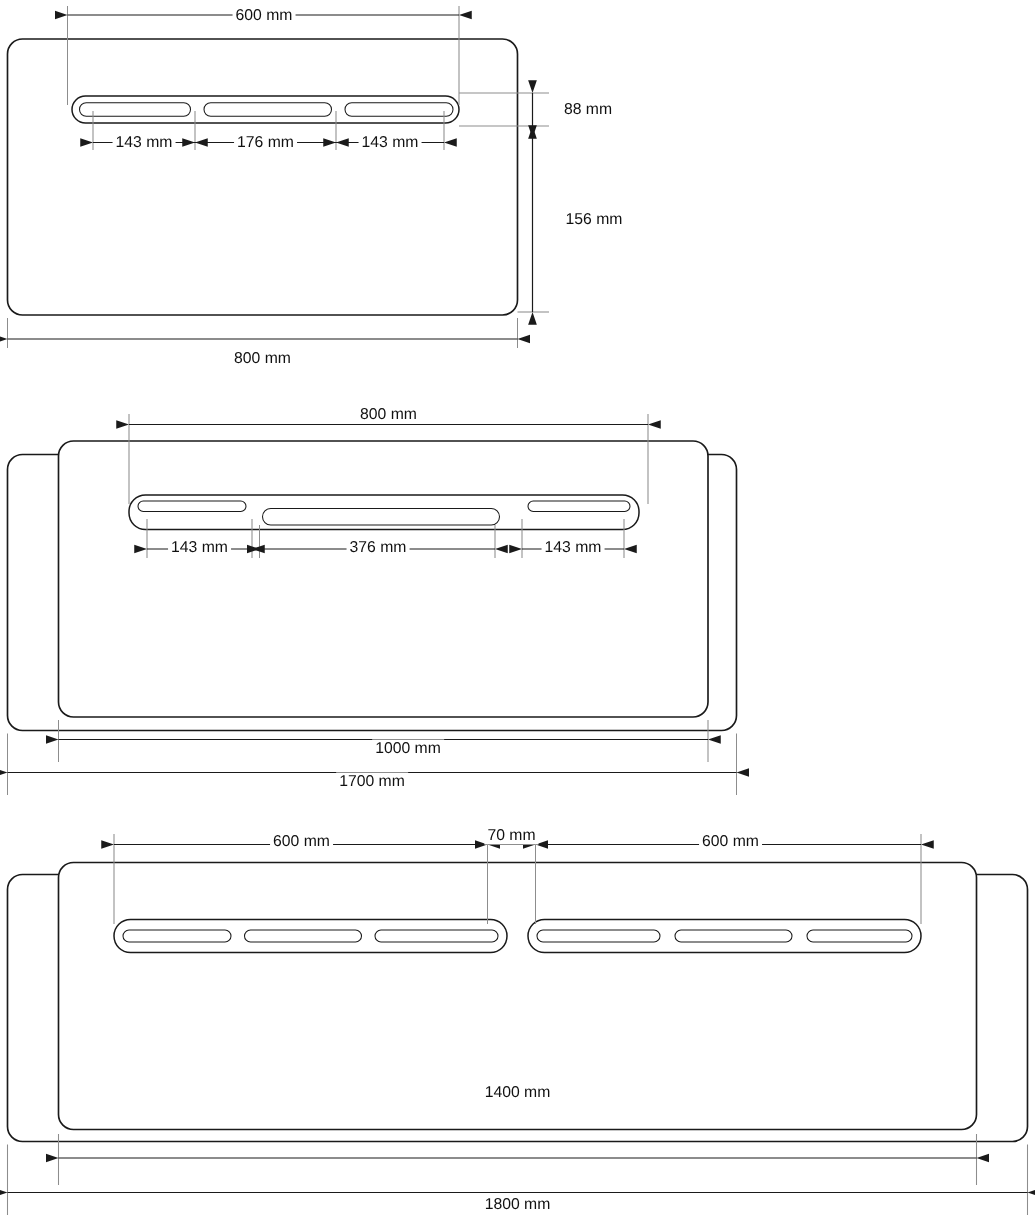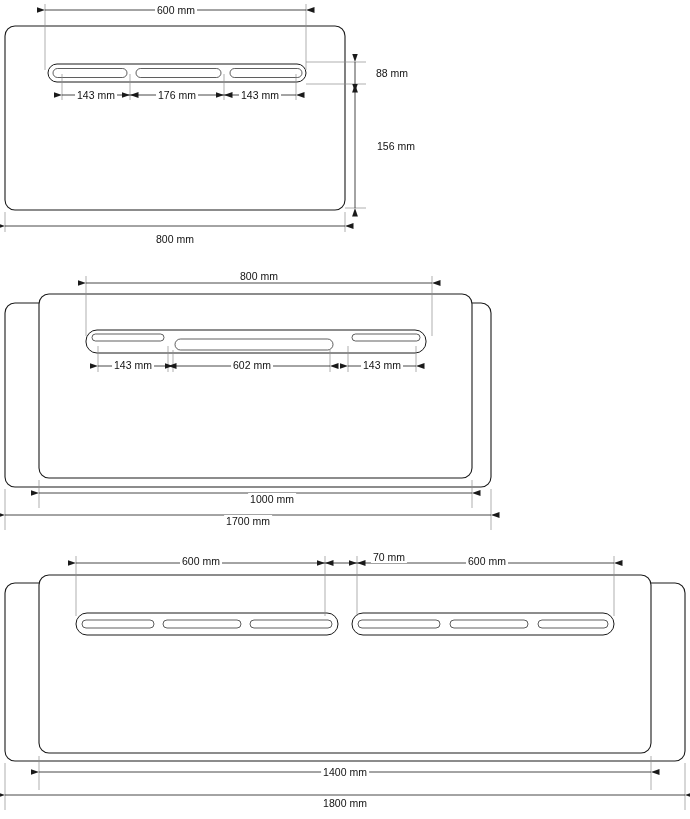--- a/index.html
+++ b/index.html
@@ -178,24 +178,24 @@
   <div class="dim-label" style="left:176px; top:10px;">600 mm</div>
   <div class="dim-label" style="left:96px;  top:95px;">143 mm</div>
   <div class="dim-label" style="left:177px; top:95px;">176 mm</div>
   <div class="dim-label" style="left:260px; top:95px;">143 mm</div>
   <div class="dim-label" style="left:392px; top:73px;">88 mm</div>
   <div class="dim-label" style="left:396px; top:146px;">156 mm</div>
   <div class="dim-label" style="left:175px; top:239px;">800 mm</div>
 
   <div class="dim-label" style="left:259px; top:276px;">800 mm</div>
   <div class="dim-label" style="left:133px; top:365px;">143 mm</div>
-  <div class="dim-label" style="left:252px; top:365px;">602 mm</div>
+  <div class="dim-label" style="left:252px; top:365px;">376 mm</div>
   <div class="dim-label" style="left:382px; top:365px;">143 mm</div>
   <div class="dim-label" style="left:272px; top:499px;">1000 mm</div>
   <div class="dim-label" style="left:248px; top:521px;">1700 mm</div>
 
   <div class="dim-label" style="left:201px; top:561px;">600 mm</div>
-  <div class="dim-label" style="left:341px; top:557px;margin-left:48px;">70 mm</div>
+  <div class="dim-label" style="left:341px; top:557px;">70 mm</div>
   <div class="dim-label" style="left:487px; top:561px;">600 mm</div>
-  <div class="dim-label" style="left:345px; top:772px;">1400 mm</div>
+  <div class="dim-label" style="left:345px; top:728px;">1400 mm</div>
   <div class="dim-label" style="left:345px; top:803px;">1800 mm</div>
 
 </div>
 
 </body></html>

